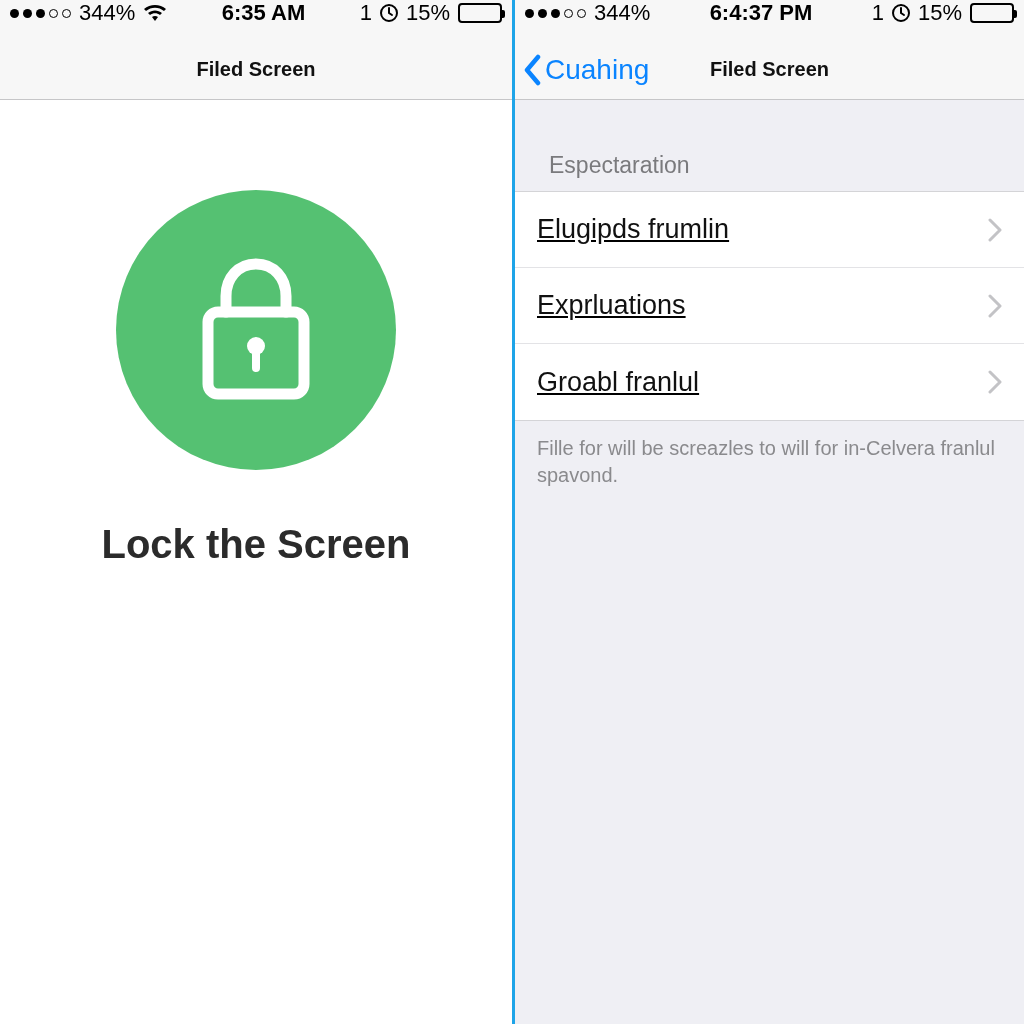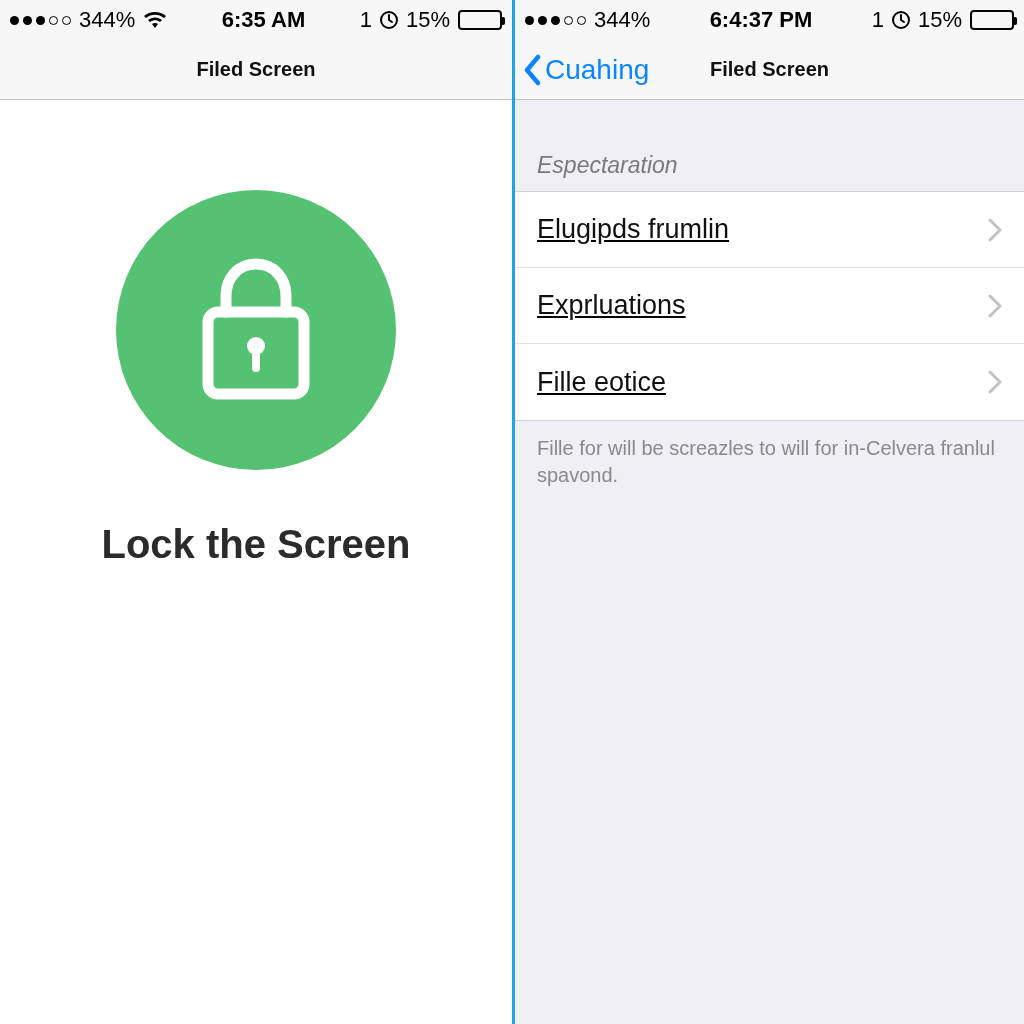--- a/index.html
+++ b/index.html
@@ -15,21 +15,21 @@
     position: relative;
     background: #fff;
   }
   .phone-left { width: 512px; }
   .phone-right { width: 512px; border-left: 3px solid #1ea4e8; background: #efeff4; }
 
   
   .status-bar {
     height: 40px;
     display: flex;
-    align-items: center;
+    align-items: flex-start;
     justify-content: space-between;
     padding: 0 10px;
     font-size: 22px;
     font-weight: 500;
     color: #000;
     background: #f7f7f7;
   }
   .status-left, .status-right { display: flex; align-items: center; gap: 8px; }
   .status-center { font-weight: 600; }
   .dots { display: flex; gap: 4px; align-items: center; }
@@ -102,22 +102,21 @@
 
   
   .right-content {
     background: #efeff4;
     height: calc(1024px - 100px);
     padding-top: 40px;
   }
   .section-header {
     font-size: 23px;
     color: #7a7a7d;
-    padding: 12px 22px;
-    font-style: italic;
+    padding: 12px 34px;
   }
   .list {
     background: #fff;
     border-top: 1px solid #d4d4d7;
     border-bottom: 1px solid #d4d4d7;
     text-decoration: underline;
   }
   .list-row {
     height: 76px;
     padding: 0 22px;
@@ -242,21 +241,21 @@
       </div>
       <div class="list-row">
         <span>Exprluations</span>
         <span class="chevron-right-icon">
           <svg width="14" height="24" viewBox="0 0 14 24">
               <path d="M2 2 L12 12 L2 22" fill="none" stroke="currentColor" stroke-width="3" stroke-linecap="round" stroke-linejoin="round"></path>
             </svg>
         </span>
       </div>
       <div class="list-row">
-        <span>Fille eotice</span>
+        <span>Groabl franlul</span>
         <span class="chevron-right-icon">
           <svg width="14" height="24" viewBox="0 0 14 24">
               <path d="M2 2 L12 12 L2 22" fill="none" stroke="currentColor" stroke-width="3" stroke-linecap="round" stroke-linejoin="round"></path>
             </svg>
         </span>
       </div>
     </div>
 
     <div class="section-footer">Fille for will be screazles to will for in-Celvera franlul spavond.</div>
   </div>

